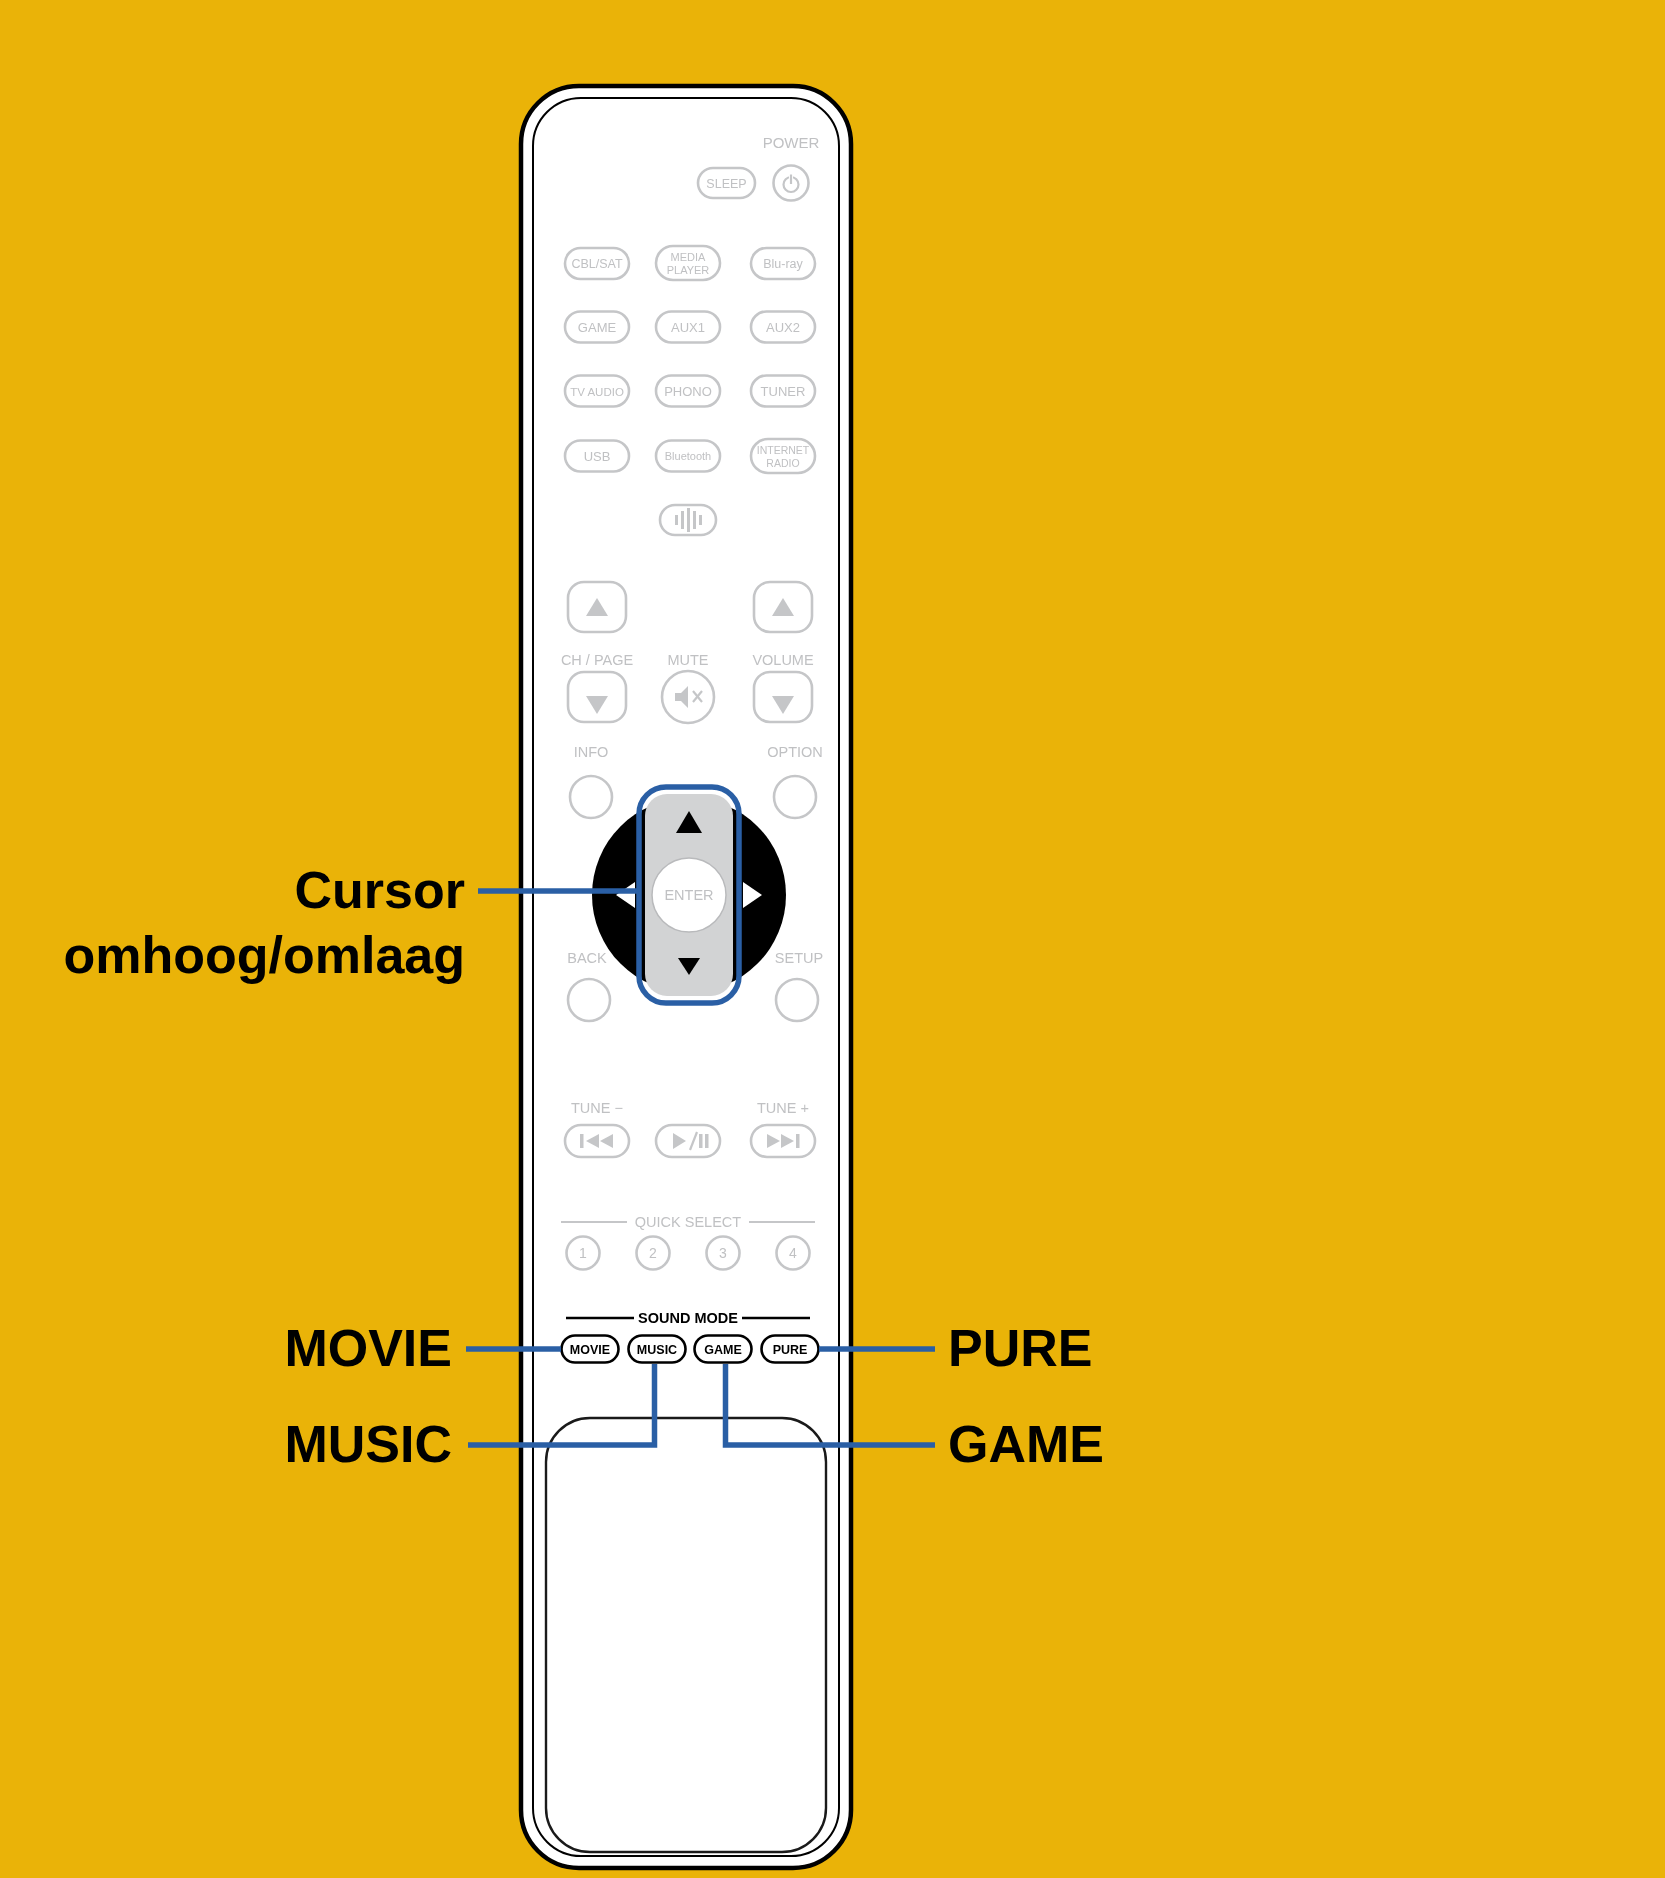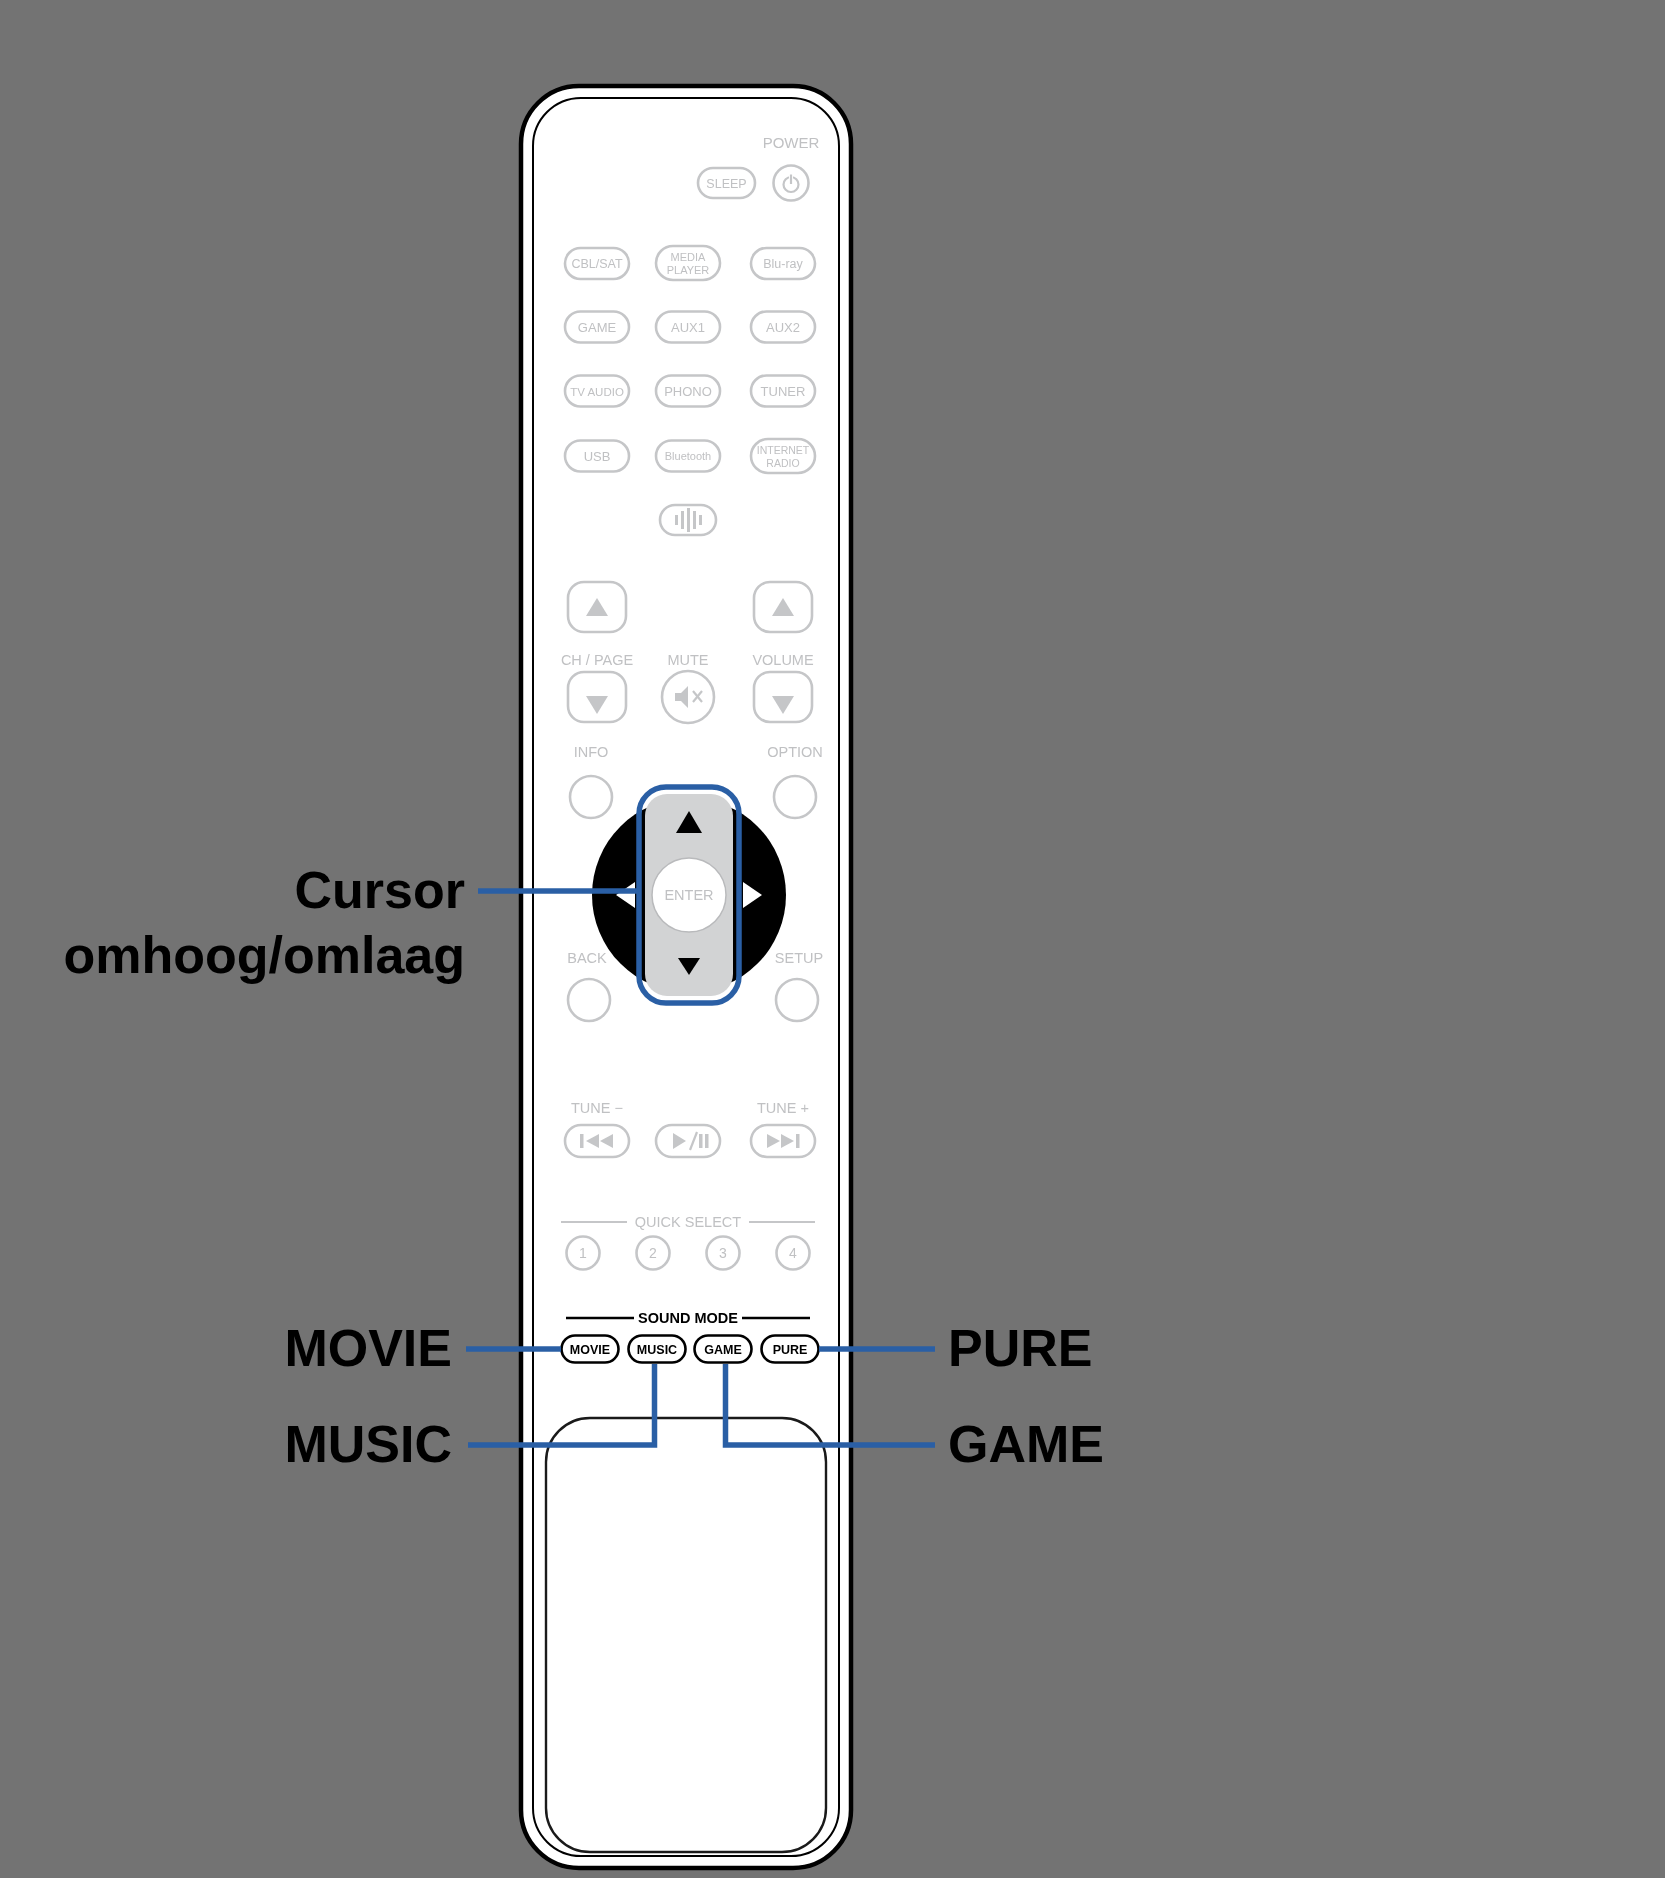--- a/index.html
+++ b/index.html
@@ -1,16 +1,16 @@
 <!DOCTYPE html>
 <html><head>
 <meta charset="utf-8">
 <style>
   html,body{margin:0;padding:0;background:#ffffff;}
-  .stage{width:1665px;height:1878px;position:relative;background:#737373;overflow:hidden;}
+  .stage{width:1665px;height:1878px;position:relative;background:#eab308;overflow:hidden;}
   svg{display:block;}
   .g-pill{fill:#ffffff;stroke:#c5c6c8;stroke-width:2.6;}
   .g-shape{fill:#c5c6c8;}
   .g-line{stroke:#c5c6c8;stroke-width:2.2;fill:none;}
   .g-txt{fill:#c0c1c3;font-family:"Liberation Sans",sans-serif;}
   .k-txt{fill:#000000;font-family:"Liberation Sans",sans-serif;}
   .k-pill{fill:#ffffff;stroke:#000000;stroke-width:2.6;}
   .k-line{stroke:#000000;stroke-width:2.4;fill:none;}
   .callout{fill:#000000;font-family:"Liberation Sans",sans-serif;font-weight:bold;font-size:52px;}
   .blueline{stroke:#2a5fa5;stroke-width:5.5;fill:none;stroke-linecap:butt;stroke-linejoin:miter;}

